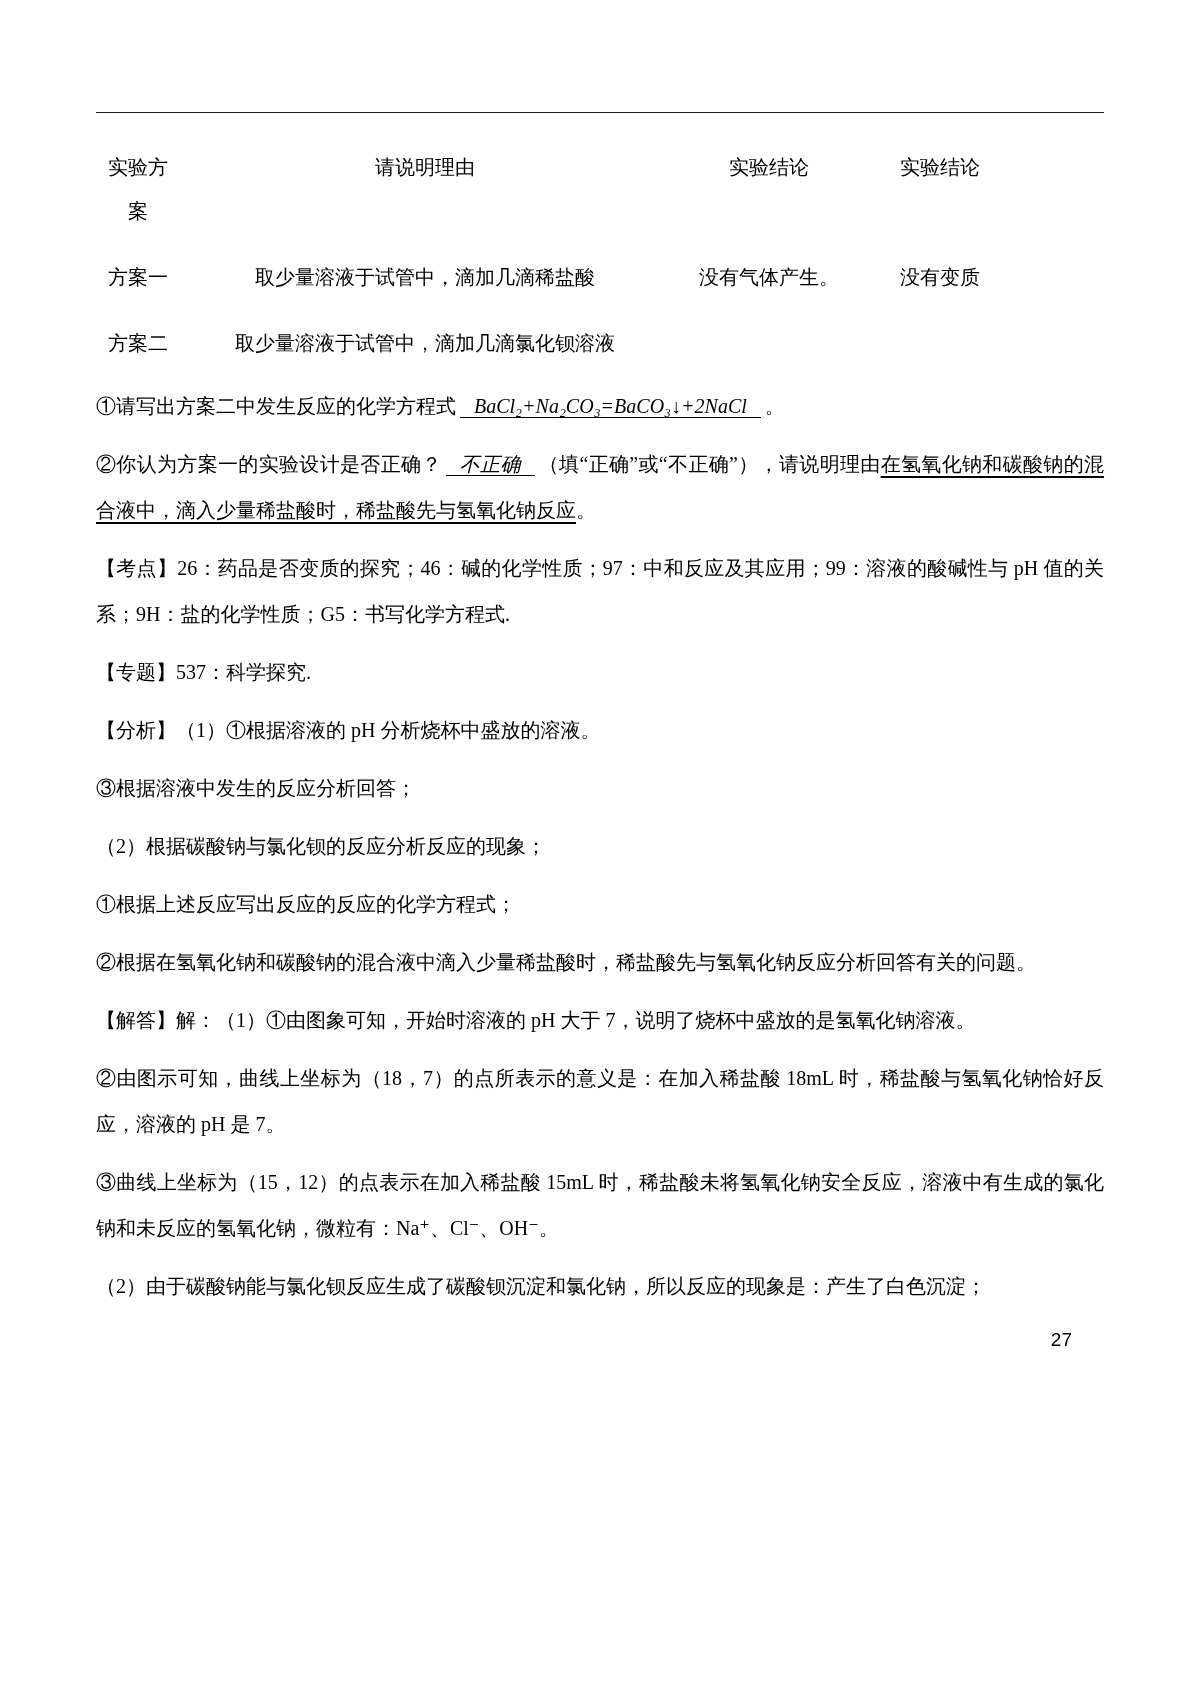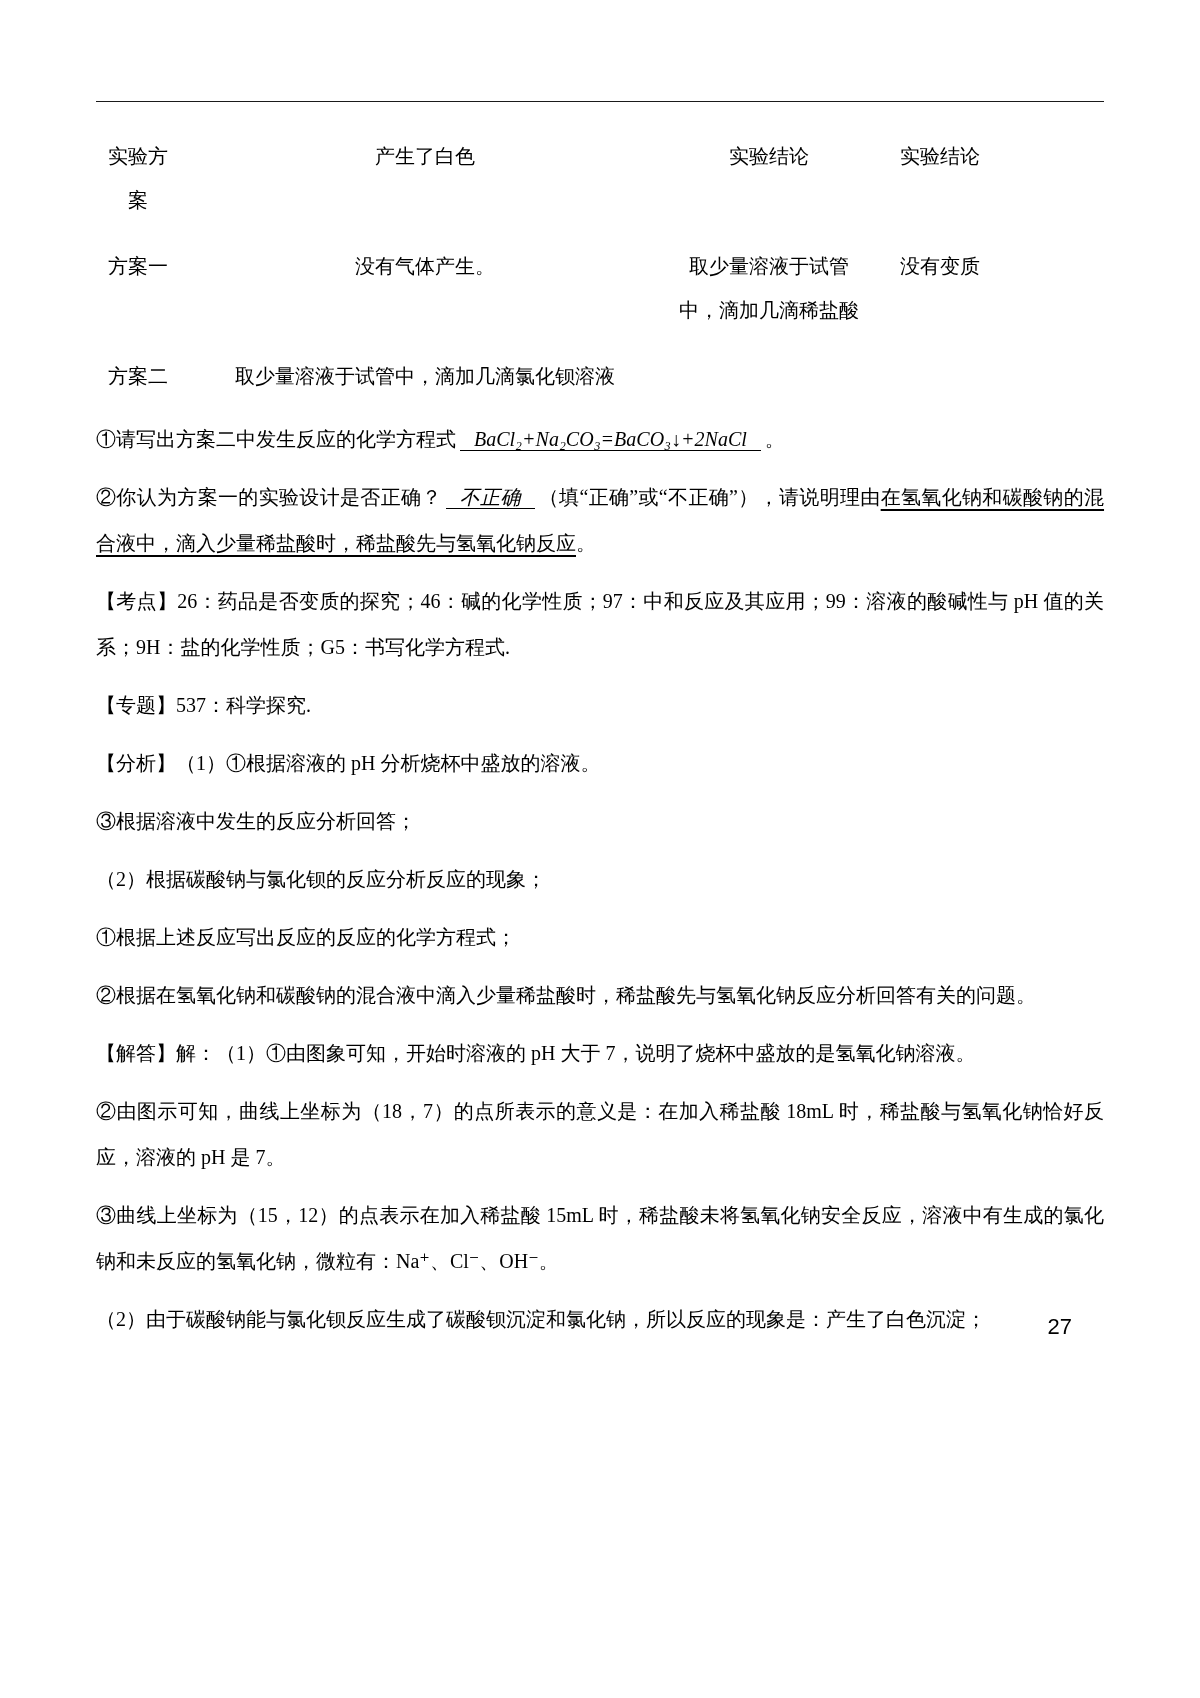--- a/index.html
+++ b/index.html
@@ -5,21 +5,21 @@
   * { margin: 0; padding: 0; box-sizing: border-box; }
   html, body { background: #ffffff; }
   body {
     font-family: "Liberation Serif", "DejaVu Serif", serif;
     color: #000;
   }
   .page {
     position: relative;
     width: 1200px;
     height: 1382px;
-    margin: 0 auto;
+    margin: 11px auto;
     background: #fff;
     padding: 0 96px;
     overflow: hidden;
   }
   .top-rule {
     margin-top: 101px;
     border-top: 1.5px solid #1a1a1a;
   }
   
   .exp-table {
@@ -49,40 +49,40 @@
     border-bottom: 1.2px solid #000;
     padding: 0 14px;
     margin: 0 4px;
     white-space: nowrap;
     font-style: italic;
   }
   .page-number {
     position: absolute;
     right: 128px;
     bottom: 42px;
-    font-size: 22px;
+    font-size: 19px;
     font-family: "Liberation Sans", "DejaVu Sans", sans-serif;
   }
 </style>
 </head>
 <body>
 
 <div class="page">
 
   <div class="top-rule"></div>
 
   <div class="exp-table">
     <div class="cell">实验方案</div>
-    <div class="cell">产生了白色</div>
+    <div class="cell">请说明理由</div>
     <div class="cell">实验结论</div>
     <div class="cell">实验结论</div>
 
     <div class="cell">方案一</div>
+    <div class="cell">取少量溶液于试管中，滴加几滴稀盐酸</div>
     <div class="cell">没有气体产生。</div>
-    <div class="cell">取少量溶液于试管中，滴加几滴稀盐酸</div>
     <div class="cell">没有变质</div>
 
     <div class="cell">方案二</div>
     <div class="cell">取少量溶液于试管中，滴加几滴氯化钡溶液</div>
   </div>
 
   <p class="para"><span>①请写出方案二中发生反应的化学方程式</span><span class="blank">BaCl₂+Na₂CO₃=BaCO₃↓+2NaCl</span><span>。</span></p>
 
   <p class="para"><span>②你认为方案一的实验设计是否正确？</span><span class="blank">不正确</span><span>（填“正确”或“不正确”），请说明理由</span><span class="u">在氢氧化钠和碳酸钠的混合液中，滴入少量稀盐酸时，稀盐酸先与氢氧化钠反应</span><span>。</span></p>
 

